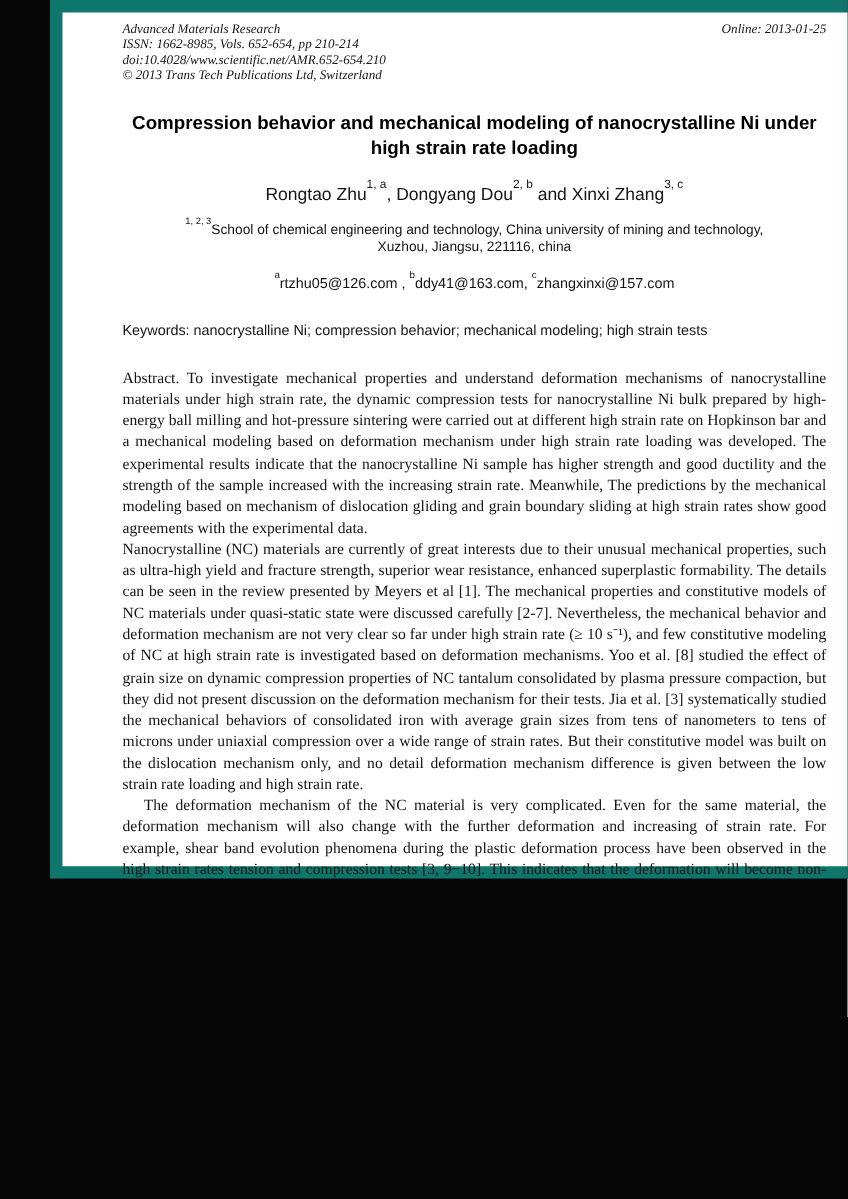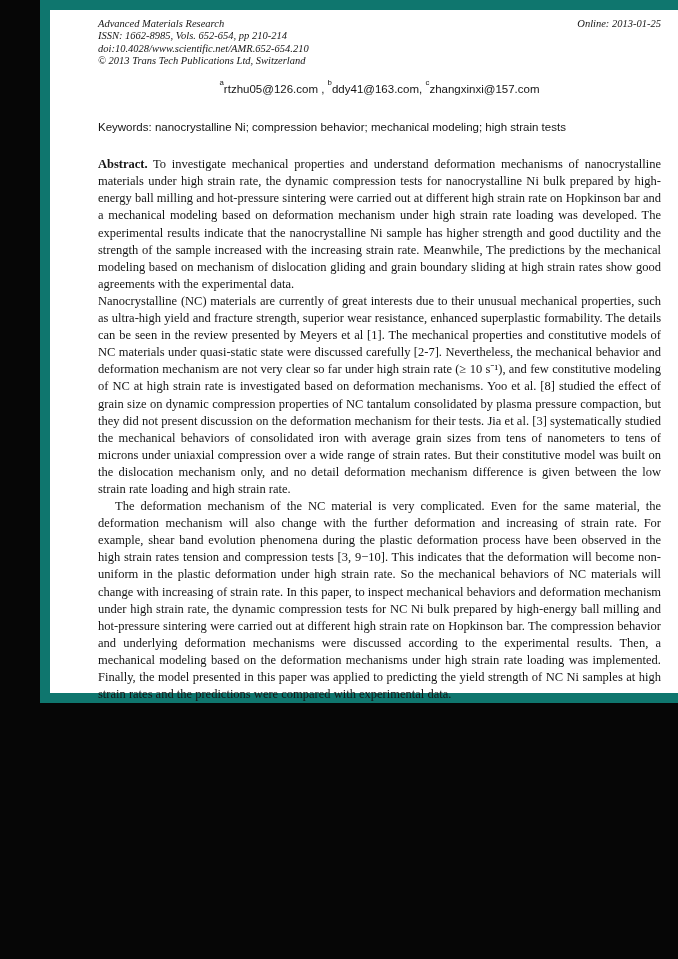--- a/index.html
+++ b/index.html
@@ -60,21 +60,21 @@
   .keywords {
     margin-top: 23px;
     font: 11.5px/15px "Liberation Sans", sans-serif;
   }
   .keywords .kw-label { font-weight: normal; }
   .abstract {
     margin: 21px 0 0 0;
     font: 12.5px/17.1px "Liberation Serif", serif;
     text-align: justify;
   }
-  .abstract .abs-label { font-weight: bold; }
+  .abstract .abs-label { font-weight: normal; }
   .section-heading {
     margin: 28px 0 9px 0;
     font: bold 12.5px/16px "Liberation Serif", serif;
     color: #000;
   }
   .body-para {
     margin: 0;
     font: 12.5px/17.1px "Liberation Serif", serif;
     text-align: justify;
   }
@@ -89,22 +89,30 @@
     <div class="header">
       <div class="header-left">
         <div>Advanced Materials Research</div>
         <div>ISSN: 1662-8985, Vols. 652-654, pp 210-214</div>
         <div>doi:10.4028/www.scientific.net/AMR.652-654.210</div>
         <div>© 2013 Trans Tech Publications Ltd, Switzerland</div>
       </div>
       <div class="header-right">Online: 2013-01-25</div>
     </div>
 
+    <h1 class="title">Compression behavior and mechanical modeling of nanocrystalline Ni under high strain rate loading</h1>
 
+    <div class="authors">
+      <span>Rongtao Zhu</span><sup>1, a</sup><span>, </span><span>Dongyang Dou</span><sup>2, b</sup><span> and </span><span>Xinxi Zhang</span><sup>3, c</sup>
+    </div>
 
+    <div class="affiliation">
+      <sup>1, 2, 3</sup><span>School of chemical engineering and technology, China university of mining and technology,</span><br>
+      <span>Xuzhou, Jiangsu, 221116, china</span>
+    </div>
 
     <div class="emails">
       <sup>a</sup><span>rtzhu05@126.com , </span><sup>b</sup><span>ddy41@163.com, </span><sup>c</sup><span>zhangxinxi@157.com</span>
     </div>
 
     <div class="keywords">
       <span class="kw-label">Keywords:</span><span> nanocrystalline Ni; compression behavior; mechanical modeling; high strain tests</span>
     </div>
 
     <p class="abstract">

